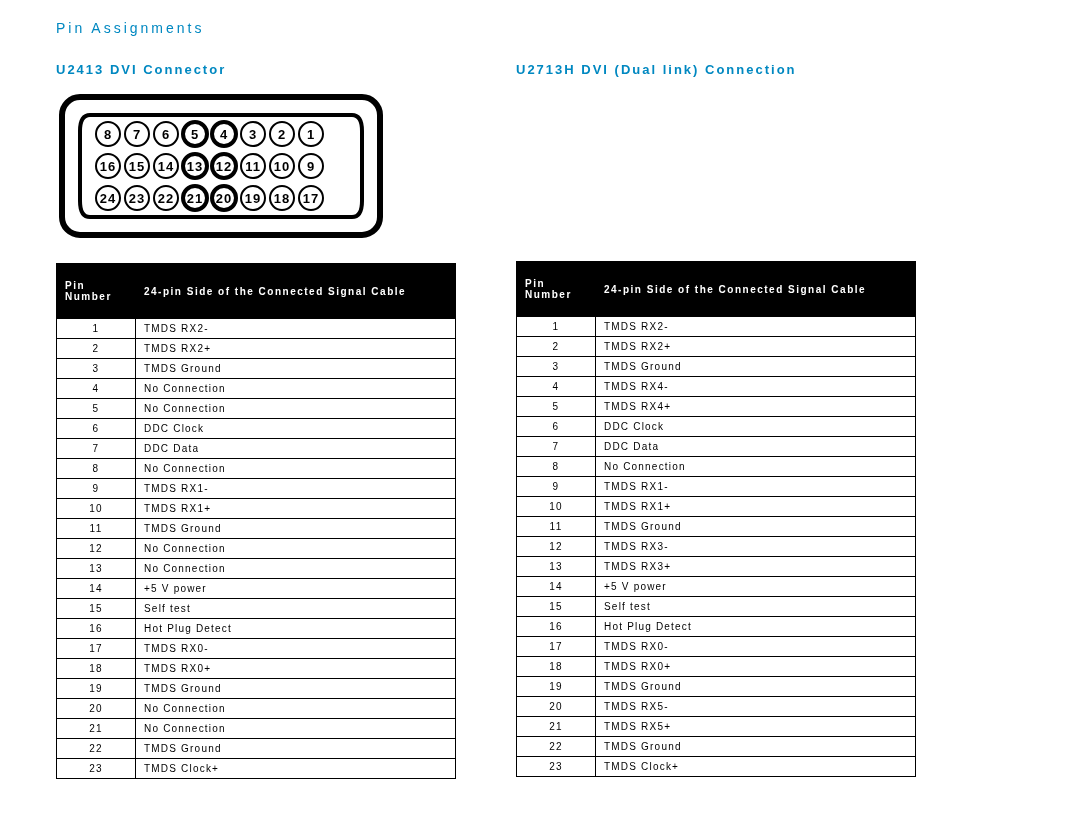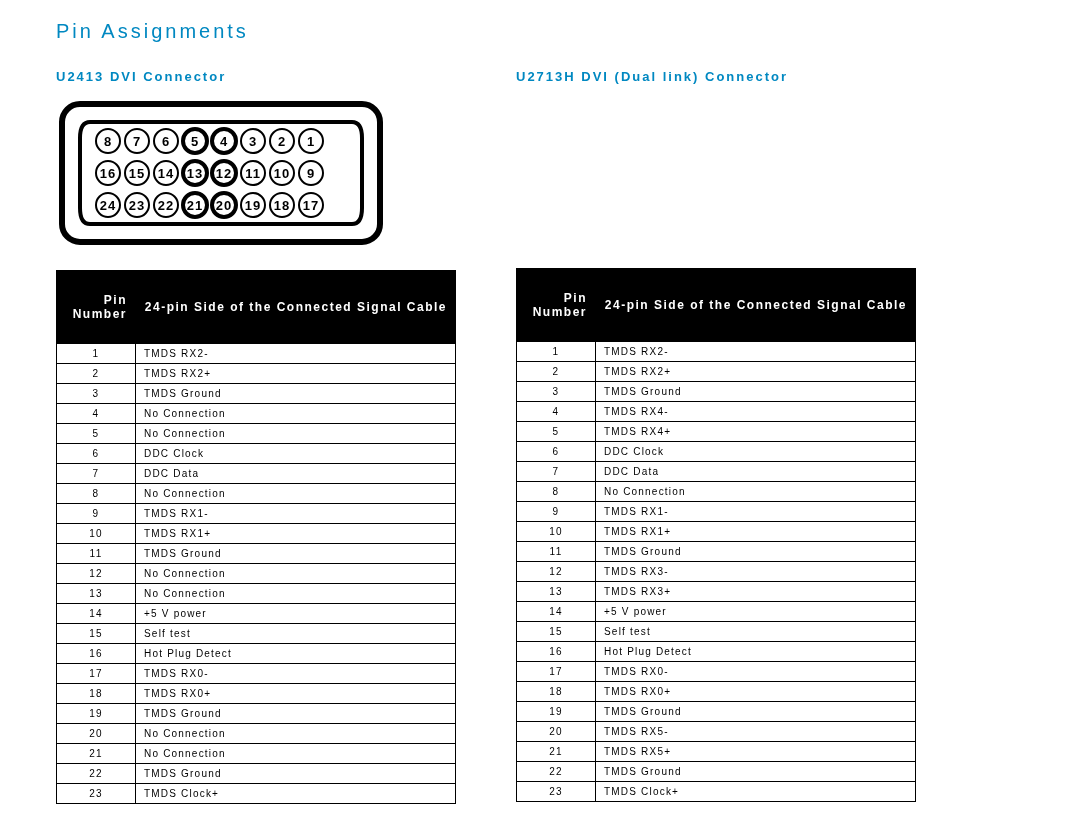--- a/index.html
+++ b/index.html
@@ -1,23 +1,23 @@
 <!DOCTYPE html>
 <html><head>
 <meta charset="utf-8">
 <style>
   html,body{margin:0;padding:0;background:#fff;font-family:Verdana,Arial,sans-serif;font-size:11px;color:#000;letter-spacing:1px}
   .page{width:1080px;padding:20px 56px;box-sizing:border-box}
-  h1.section{color:#0088c1;font-size:20px;font-weight:normal;letter-spacing:3px;margin:0 0 20px 0}
+  h1.section{color:#0088c1;font-size:14px;font-weight:normal;letter-spacing:3px;margin:0 0 20px 0}
   .cols{display:flex;gap:60px}
   .col{flex:0 0 400px}
   .subtitle{color:#0088c1;font-size:13px;letter-spacing:2px;margin:6px 0 14px 0;font-weight:bold}
   .diagram{margin:0 0 20px 0}
   table.pins{border-collapse:collapse;width:100%}
-  table.pins th{background:#000;color:#fff;font-size:12px;text-align:right;padding:22px 8px;border:1px solid #000;letter-spacing:1.5px}
+  table.pins th{background:#000;color:#fff;font-size:10px;text-align:left;padding:16px 8px;border:1px solid #000;letter-spacing:1.5px}
   table.pins th.nw{width:62px}
   table.pins td{border:1px solid #000;padding:4px 8px;font-size:10px;letter-spacing:1.2px}
   table.pins td.num{text-align:center}
   
   .conn-frame{stroke:#000;stroke-width:6;fill:#fff}
   .conn-inner{stroke:#000;stroke-width:4;fill:#fff}
   .pin{stroke:#000;stroke-width:2;fill:#fff}
   .pin-bold{stroke:#000;stroke-width:4;fill:#fff}
   .pin-txt{font:bold 13px Arial;text-anchor:middle;dominant-baseline:central;fill:#000}
 </style>
@@ -184,21 +184,21 @@
             </tr>
             <tr>
               <td class="num">23</td>
               <td>TMDS Clock+</td>
             </tr>
           </tbody>
       </table>
     </div>
 
     <div class="col">
-      <div class="subtitle">U2713H DVI (Dual link) Connector</div>
+      <div class="subtitle">U2713H DVI (Dual link) Connection</div>
 
       <div style="height:170px"></div>
 
       <table class="pins">
         <thead>
           <tr>
             <th class="nw">Pin Number</th>
             <th>24-pin Side of the Connected Signal Cable</th>
           </tr>
         </thead>

